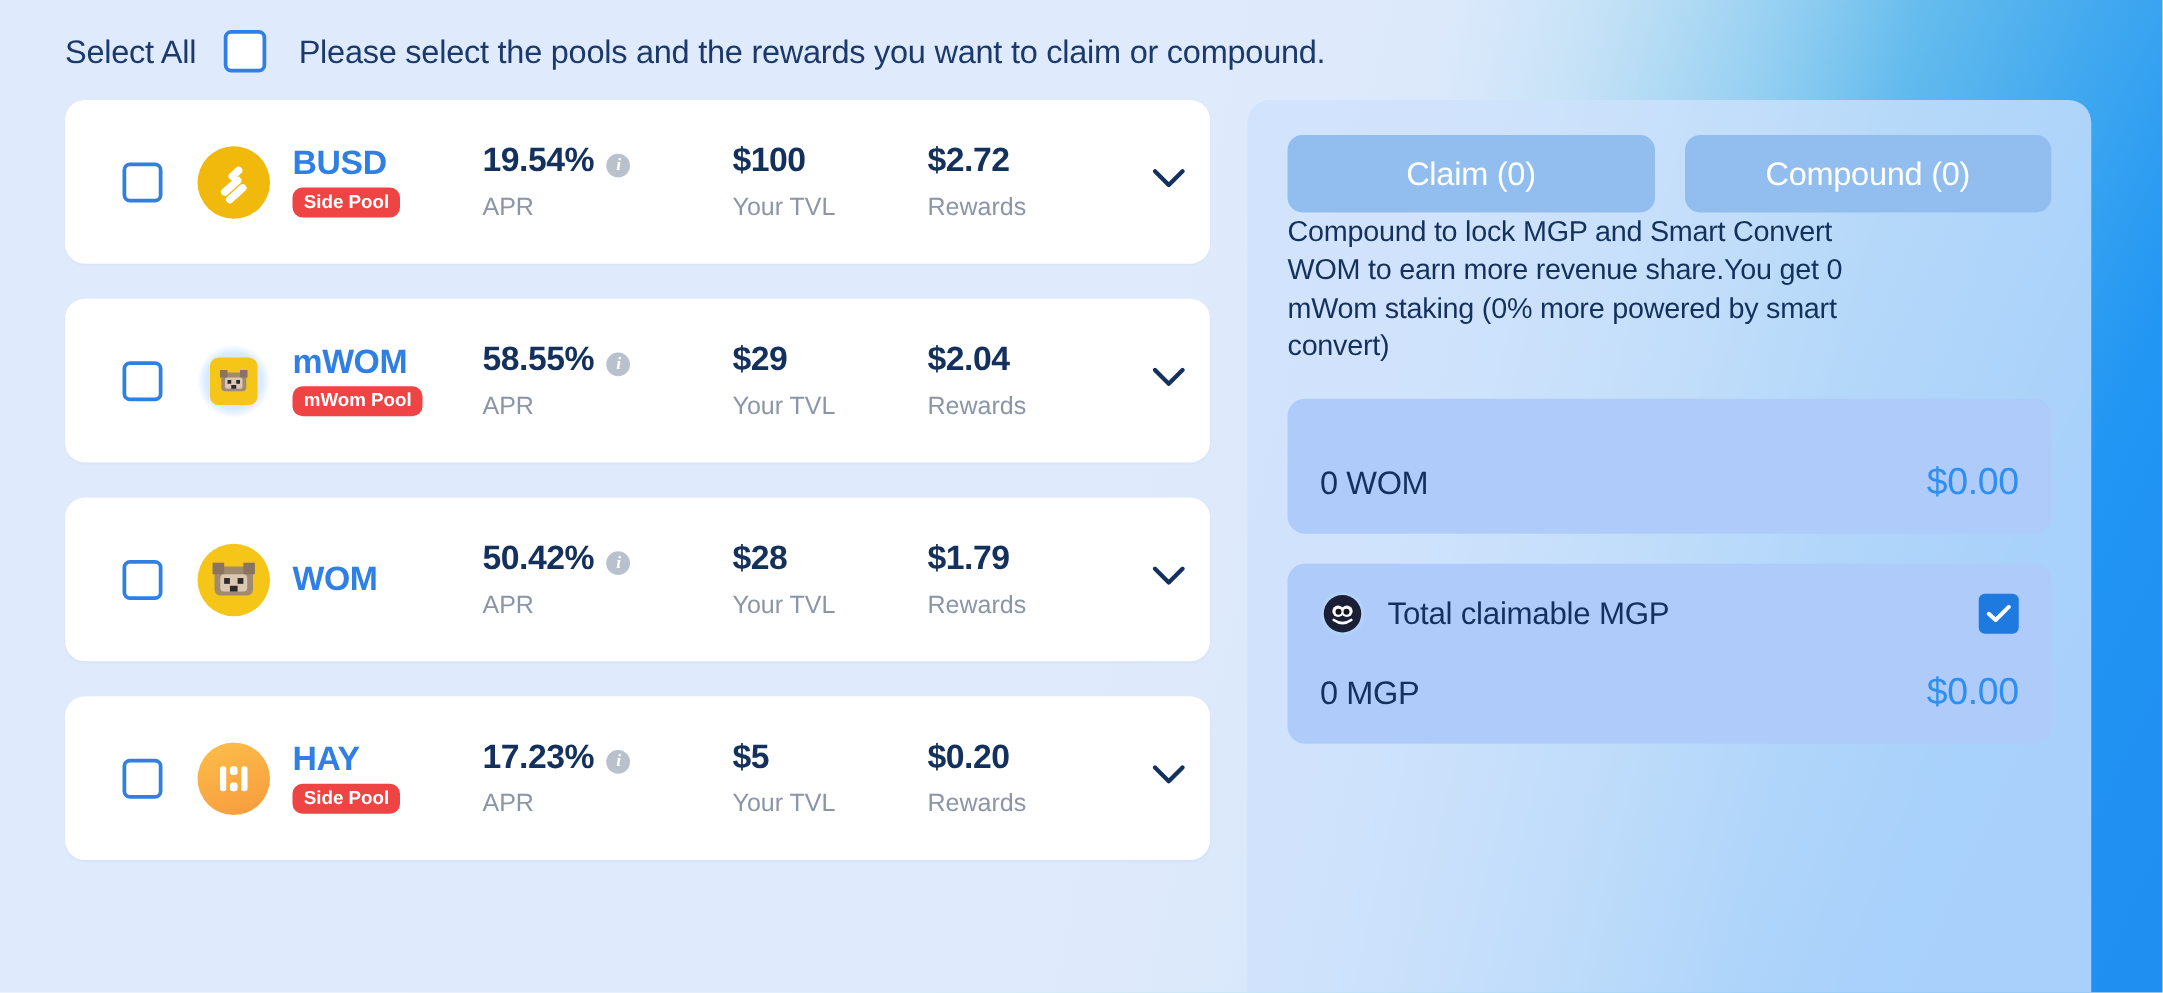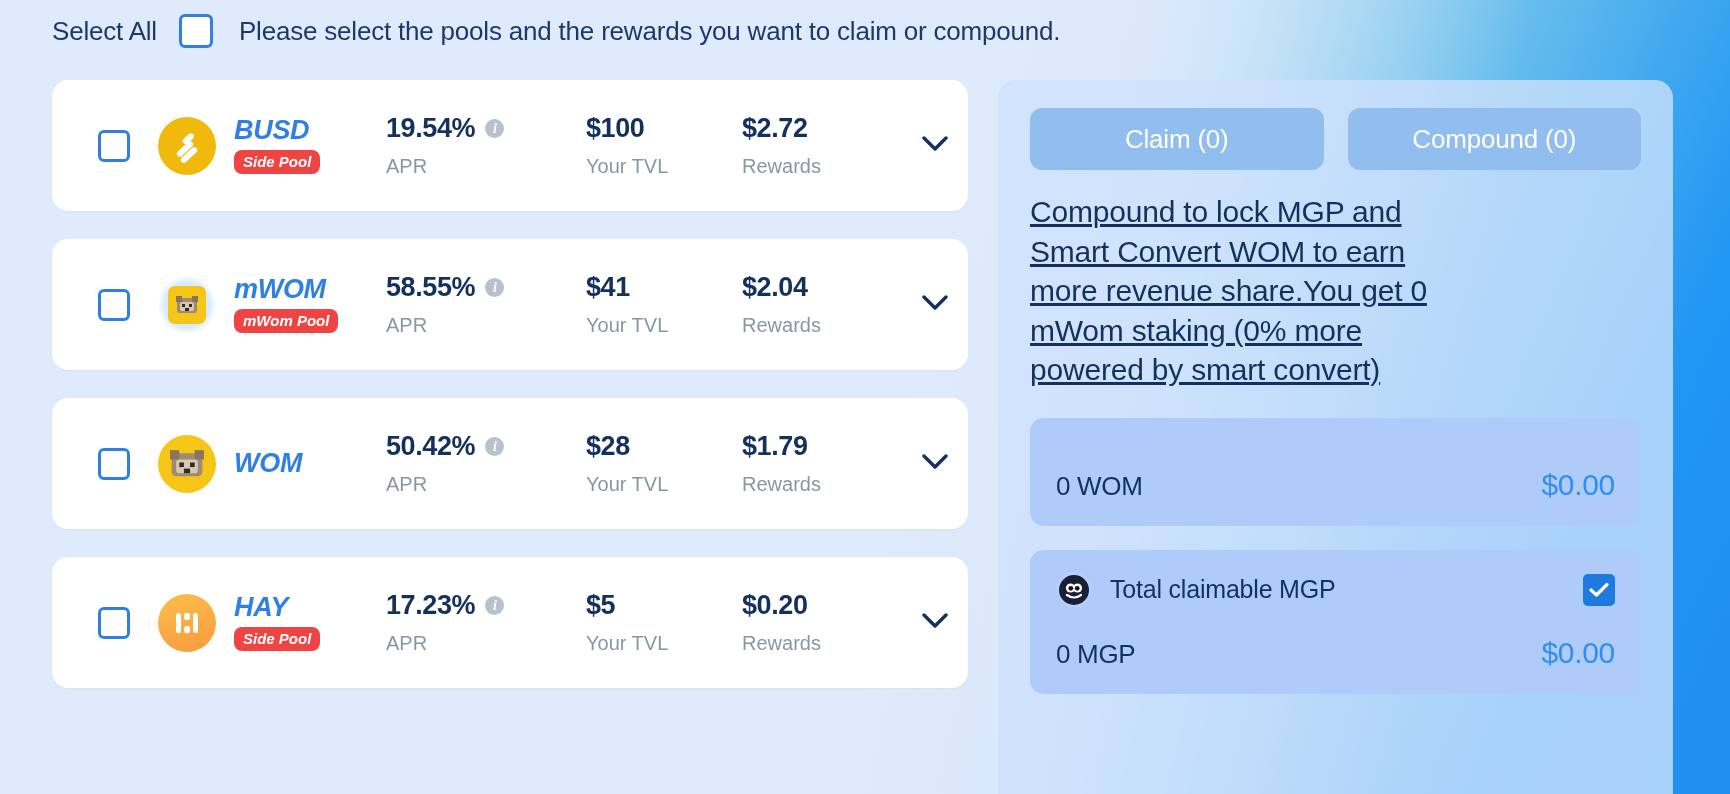--- a/index.html
+++ b/index.html
@@ -39,21 +39,21 @@
   .page {
     position: relative;
     width: 1730px;
     height: 794px;
   }
 
   
   .header {
     position: absolute;
     left: 52px;
-    top: 12px;
+    top: 22px;
     display: flex;
     align-items: center;
     height: 38px;
   }
   .header .select-all-label {
     font-size: 26px;
     color: #1b3a6b;
     font-weight: 400;
     letter-spacing: -0.2px;
   }
@@ -128,21 +128,20 @@
   .token-icon svg { display: block; }
 
   .token-meta {
     margin-left: 18px;
     width: 130px;
     flex: none;
     display: flex;
     flex-direction: column;
     align-items: flex-start;
     gap: 6px;
-    font-style: italic;
   }
   .token-name {
     font-size: 27px;
     font-weight: bold;
     color: #2f7fe4;
     letter-spacing: -0.3px;
     line-height: 1;
   }
   .pool-badge {
     background: #ef4444;
@@ -163,21 +162,21 @@
   }
   .stat.apr  { width: 200px; margin-left: 22px; }
   .stat.tvl  { width: 156px; }
   .stat.rew  { width: 180px; }
   .stat-value {
     font-size: 27px;
     font-weight: bold;
     color: #13315c;
     letter-spacing: -0.4px;
     display: flex;
-    align-items: center;
+    align-items: flex-end;
     gap: 10px;
     line-height: 1;
   }
   .stat-label {
     font-size: 20px;
     color: #8a95a8;
     line-height: 1;
   }
   .info-dot {
     width: 19px;
@@ -222,27 +221,25 @@
     border: none;
     border-radius: 12px;
     background: #92bdef;
     color: #ffffff;
     font-size: 26px;
     font-family: "Liberation Sans", sans-serif;
     letter-spacing: -0.2px;
     cursor: pointer;
   }
   .compound-note {
-    margin-top: 22px;
-    font-size: 30px;
+    font-size: 23px;
     line-height: 1.32;
     color: #13315c;
     letter-spacing: -0.2px;
     max-width: 450px;
-    text-decoration: underline;
   }
 
   .claim-card {
     margin-top: 28px;
     background: #aecbfa;
     border-radius: 14px;
     padding: 22px 26px 24px;
   }
   .claim-card + .claim-card { margin-top: 24px; }
   .claim-head {
@@ -372,21 +369,21 @@
         <span class="pool-badge">mWom Pool</span>
       </div>
       <div class="stat apr">
         <div class="stat-value">
           <span>58.55%</span>
           <span class="info-dot">i</span>
         </div>
         <span class="stat-label">APR</span>
       </div>
       <div class="stat tvl">
-        <div class="stat-value">$41</div>
+        <div class="stat-value">$29</div>
         <span class="stat-label">Your TVL</span>
       </div>
       <div class="stat rew">
         <div class="stat-value">$2.04</div>
         <span class="stat-label">Rewards</span>
       </div>
       <span class="chevron">
         <svg width="26" height="16" viewBox="0 0 26 16">
             <path d="M2 2 L13 13 L24 2" stroke="#13315c" stroke-width="3.4" fill="none" stroke-linecap="round" stroke-linejoin="round"></path>
           </svg>

